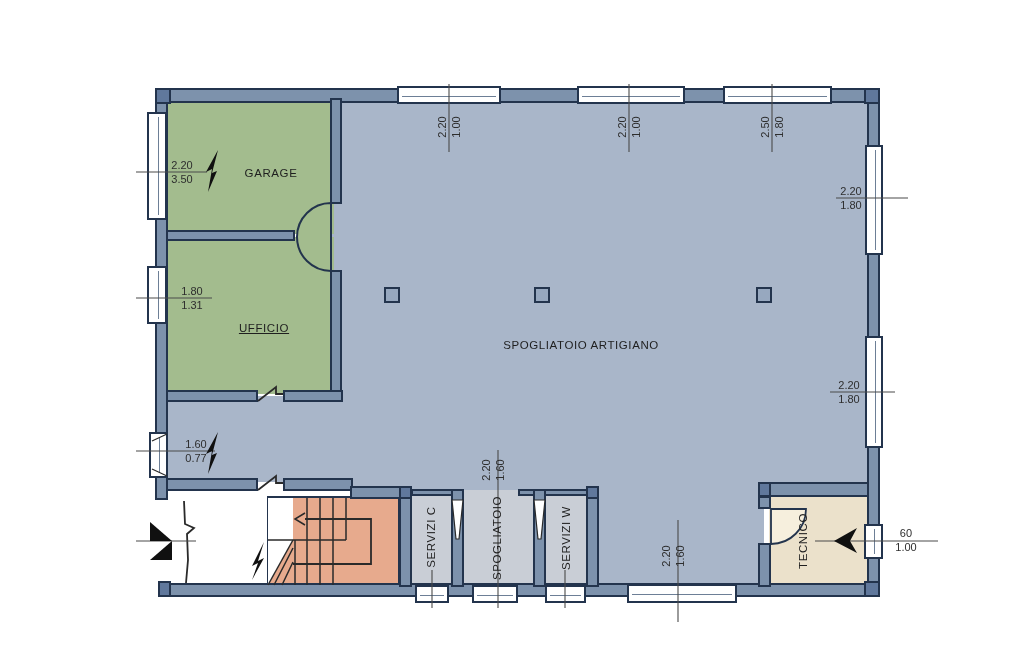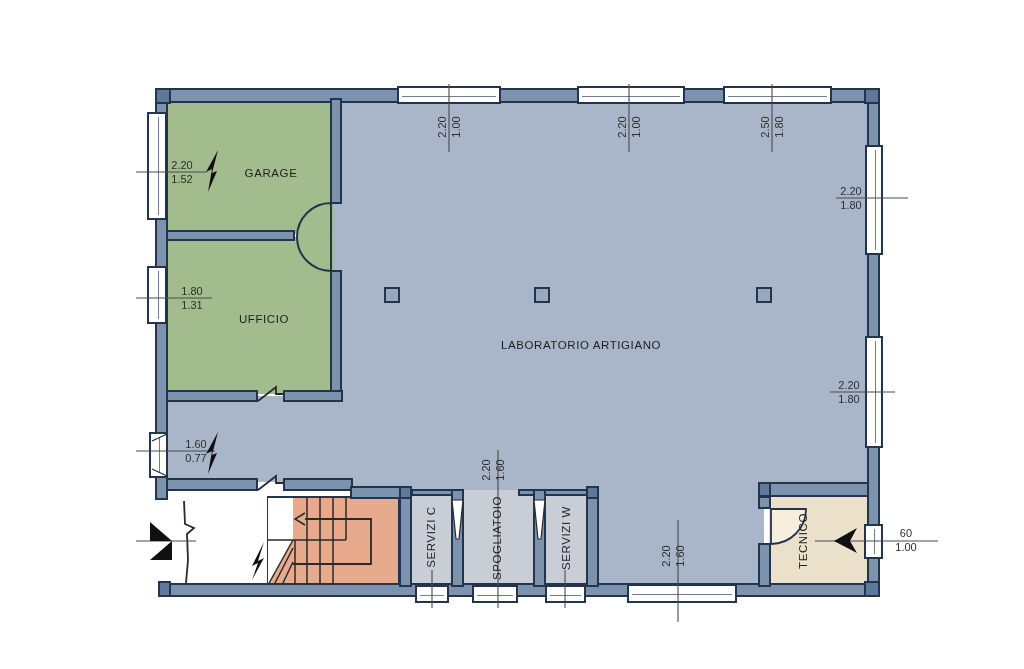--- a/index.html
+++ b/index.html
@@ -142,30 +142,30 @@
       <path d="M218,150 L212,173 L217,171 L208,192 L212,169 L206,172 Z"></path>
       <path d="M218,432 L212,455 L217,453 L208,474 L212,451 L206,454 Z"></path>
       <path d="M150,522 L172,541 L150,541 Z"></path>
       <path d="M172,541 L150,560 L172,560 Z"></path>
       <path d="M264,542 L252,566 L258,563 L252,580 L264,558 L258,561 Z"></path>
       <path d="M834,541 L857,528 L850,541 L857,553 Z"></path>
     </g>
   </svg>
 
   <div class="rlabel" style="left:267px;top:173px;">GARAGE</div>
-  <div class="rlabel" style="left:260px;top:319px;">UFFICIO</div>
-  <div class="rlabel" style="left:577px;top:345px;">LABORATORIO ARTIGIANO</div>
+  <div class="rlabel" style="left:260px;top:328px;text-decoration:underline;">UFFICIO</div>
+  <div class="rlabel" style="left:577px;top:345px;">SPOGLIATOIO ARTIGIANO</div>
   <div class="vlabel" style="left:431px;top:537px;">SERVIZI C</div>
   <div class="vlabel" style="left:497px;top:538px;">SPOGLIATOIO</div>
   <div class="vlabel" style="left:566px;top:538px;">SERVIZI W</div>
   <div class="vlabel" style="left:803px;top:541px;">TECNICO</div>
 
   <div class="dim" style="left:182px;top:172px;">
     <span>2.20</span>
-    <span>1.52</span>
+    <span>3.50</span>
   </div>
   <div class="dim" style="left:192px;top:298px;">
     <span>1.80</span>
     <span>1.31</span>
   </div>
   <div class="dim" style="left:196px;top:451px;">
     <span>1.60</span>
     <span>0.77</span>
   </div>
   <div class="dim rot" style="left:449px;top:127px;">

